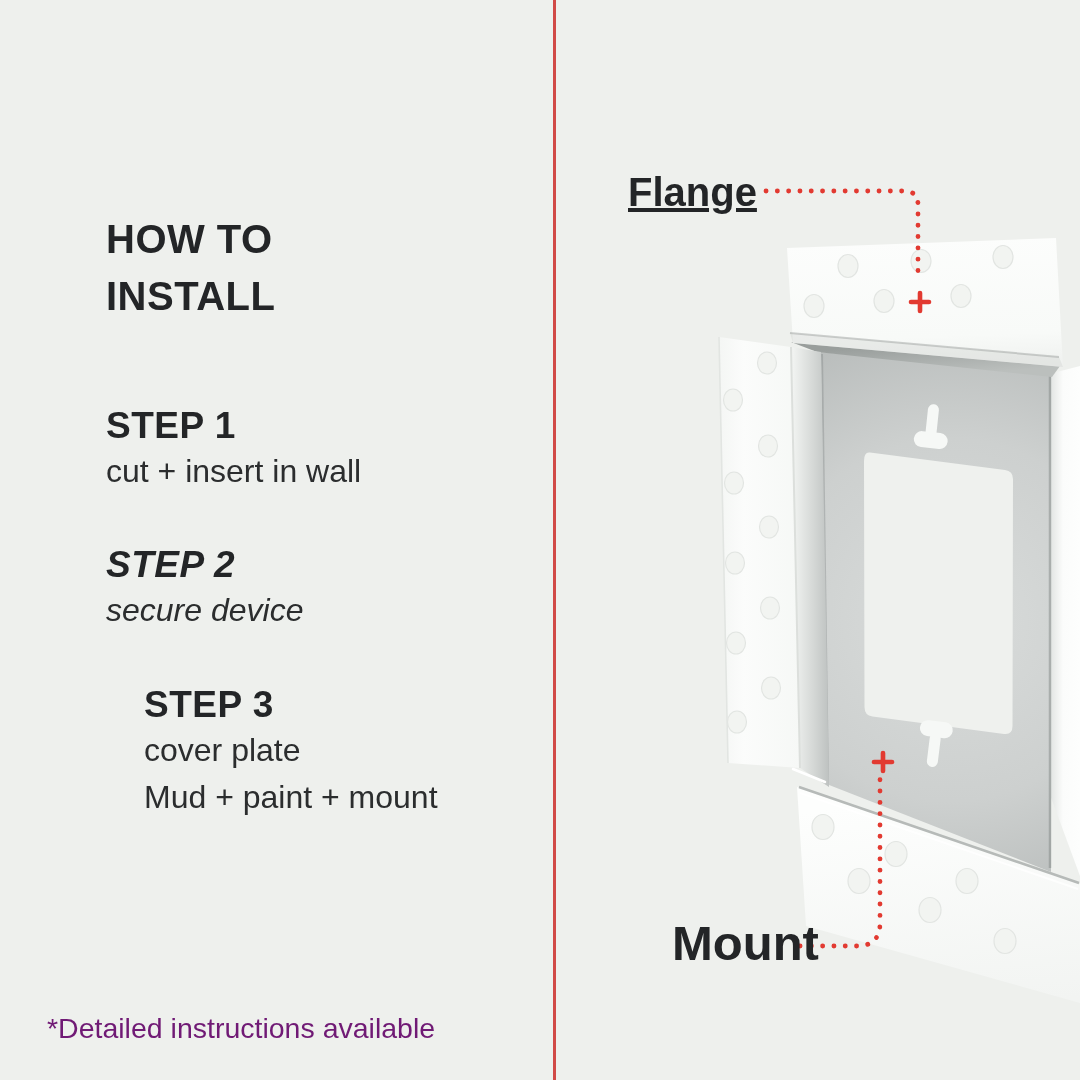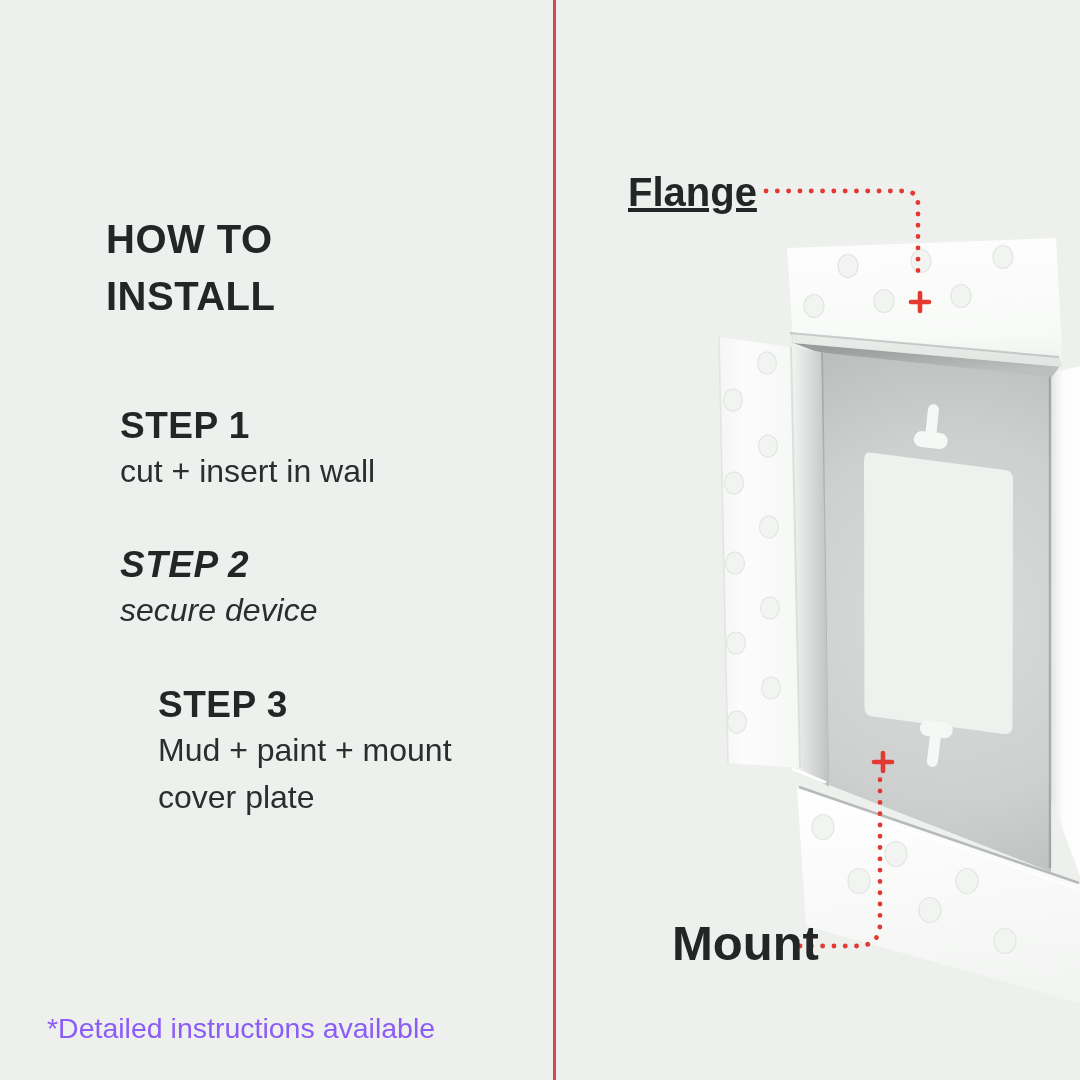--- a/index.html
+++ b/index.html
@@ -10,32 +10,32 @@
     overflow:hidden;
     font-family:"Liberation Sans","DejaVu Sans",sans-serif;
     color:#242628;
   }
   
   .title{
     position:absolute;left:106px;top:211px;
     font-size:40px;line-height:57px;font-weight:bold;
     letter-spacing:0.5px;color:#232527;
   }
-  .step{position:absolute;left:120px;}
+  .step{position:absolute;left:106px;}
   .step-label{
     font-size:37px;line-height:44px;font-weight:bold;
     letter-spacing:0.5px;color:#232527;
   }
   .step-desc{font-size:32px;line-height:47px;color:#2b2d2e;}
   .step-1{top:404px;}
   .step-2{top:543px;font-style:italic;}
   .step-3{top:683px;margin-left:38px;}
   .footnote{
     position:absolute;left:47px;top:1011px;
-    font-size:28.5px;line-height:34px;color:#8b5cf6;
+    font-size:28.5px;line-height:34px;color:#701a75;
   }
   
   .divider{
     position:absolute;left:553px;top:0;
     width:3px;height:1080px;
     background:#d14a47;
   }
   
   .diagram-svg{position:absolute;left:0;top:0;}
   .callout-label{
@@ -67,22 +67,22 @@
     <div class="step-label">STEP 2</div>
     <div class="step-desc">
       <div>secure device</div>
       <div></div>
     </div>
   </div>
 
   <div class="step step-3">
     <div class="step-label">STEP 3</div>
     <div class="step-desc">
+      <div>cover plate</div>
       <div>Mud + paint + mount</div>
-      <div>cover plate</div>
     </div>
   </div>
 
   <div class="footnote">*Detailed instructions available</div>
 
   <div class="divider"></div>
 
   <svg class="diagram-svg" width="1080" height="1080" viewBox="0 0 1080 1080" aria-hidden="true">
     <defs>
       <linearGradient id="gTopFlange" gradientUnits="userSpaceOnUse" x1="920" y1="238" x2="925" y2="370">

